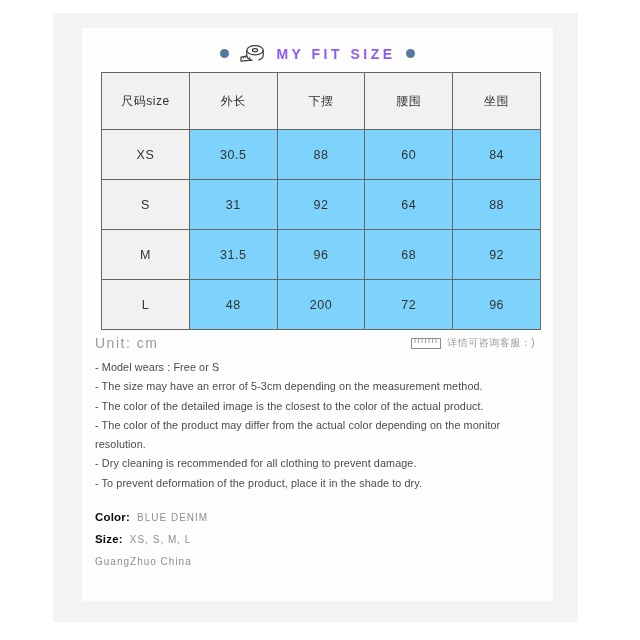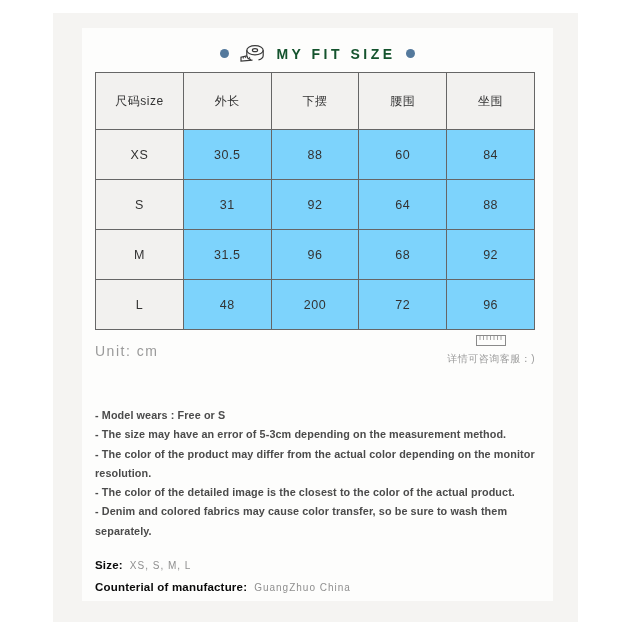--- a/index.html
+++ b/index.html
@@ -14,45 +14,45 @@
   }
   .sheet {
     position: absolute; left: 29px; top: 15px; width: 471px; height: 573px;
     background: #fdfdfc;
     padding: 14px 13px 0 13px;
   }
 
   
   .title-row { display: flex; justify-content: center; align-items: center; gap: 10px; height: 22px; margin-bottom: 8px; }
   .dot { width: 9px; height: 9px; border-radius: 50%; background: var(--accent, #54799c); flex: 0 0 auto; }
-  .title-text { font-size: 14px; font-weight: 600; letter-spacing: 3.5px; color: #14532d; padding-top: 1px; }
+  .title-text { font-size: 14px; font-weight: 600; letter-spacing: 3.5px; color: #8b5cf6; padding-top: 1px; }
   .tape-icon svg { display: block; }
 
   
   table.size-chart {
     width: 440px; border-collapse: collapse; table-layout: fixed;
-    font-size: 12.5px; color: #333; letter-spacing: 0.5px;
+    font-size: 12.5px; color: #333; letter-spacing: 0.5px; margin-left: 6px;
   }
   table.size-chart td {
     border: 1px solid var(--table_border, #666666);
     text-align: center; vertical-align: middle;
     height: 50px; background: #7dd3fc;
   }
   table.size-chart thead td { height: 57px; background: var(--shaded_cell, #f2f1ef); font-size: 12px; }
   table.size-chart tbody td:first-child { background: var(--shaded_cell, #f2f1ef); }
 
   
   .unit-row { width: 440px; display: flex; justify-content: space-between; align-items: center; margin-top: 5px; }
   .unit-label { font-size: 14px; color: var(--muted_text, #9a9a9a); letter-spacing: 1.5px; }
-  .service { display: flex; align-items: center; gap: 6px; flex-direction: column; }
+  .service { display: flex; align-items: center; gap: 6px; }
   .service-text { font-size: 10px; color: var(--muted_text, #9a9a9a); letter-spacing: 0.5px; }
   .ruler-icon svg { display: block; }
 
   
-  .notes { margin-top: 40px; width: 445px; font-weight: bold; }
+  .notes { margin-top: 7px; width: 445px; }
   .note-line { font-size: 10.8px; color: #4b4b4b; line-height: 19.3px; letter-spacing: 0.1px; }
 
   
   .details { margin-top: 13px; }
   .detail-row { height: 22px; display: flex; align-items: center; }
   .detail-label { font-size: 11.5px; font-weight: bold; color: #0a0a0a; letter-spacing: 0.2px; margin-right: 7px; }
   .detail-value { font-size: 10px; color: #8f8f8f; letter-spacing: 1px; }
 </style>
 </head>
 <body>
@@ -141,34 +141,38 @@
             </svg>
           </span>
           <span class="service-text">详情可咨询客服：)</span>
         </span>
       </div>
 
       <div class="notes">
 
       <div class="note-line">- Model wears : Free or S</div>
           <div class="note-line">- The size may have an error of 5-3cm depending on the measurement method.</div>
+          <div class="note-line">- The color of the detailed image is the closest to the color of the actual product.</div>
           <div class="note-line">- The color of the product may differ from the actual color depending on the monitor resolution.</div>
-          <div class="note-line">- The color of the detailed image is the closest to the color of the actual product.</div>
-          <div class="note-line">- Denim and colored fabrics may cause color transfer, so be sure to wash them separately.</div>
+          <div class="note-line">- Dry cleaning is recommended for all clothing to prevent damage.</div>
+          <div class="note-line">- To prevent deformation of the product, place it in the shade to dry.</div>
         </div>
 
       <div class="details">
 
+          <div class="detail-row">
+            <span class="detail-label">Color:</span>
+            <span class="detail-value">BLUE DENIM</span>
+          </div>
 
           <div class="detail-row">
             <span class="detail-label">Size:</span>
             <span class="detail-value">XS, S, M, L</span>
           </div>
 
           <div class="detail-row">
-            <span class="detail-label">Counterial of manufacture:</span>
             <span class="detail-value">GuangZhuo China</span>
           </div>
         </div>
 
     </div>
   </div>
 </div>
 
 </body></html>

